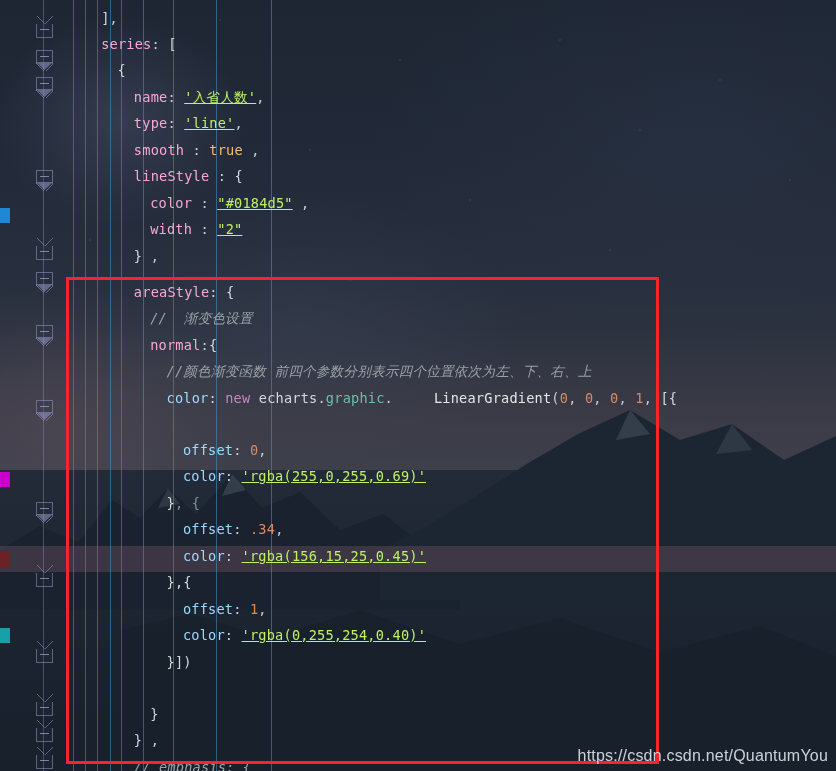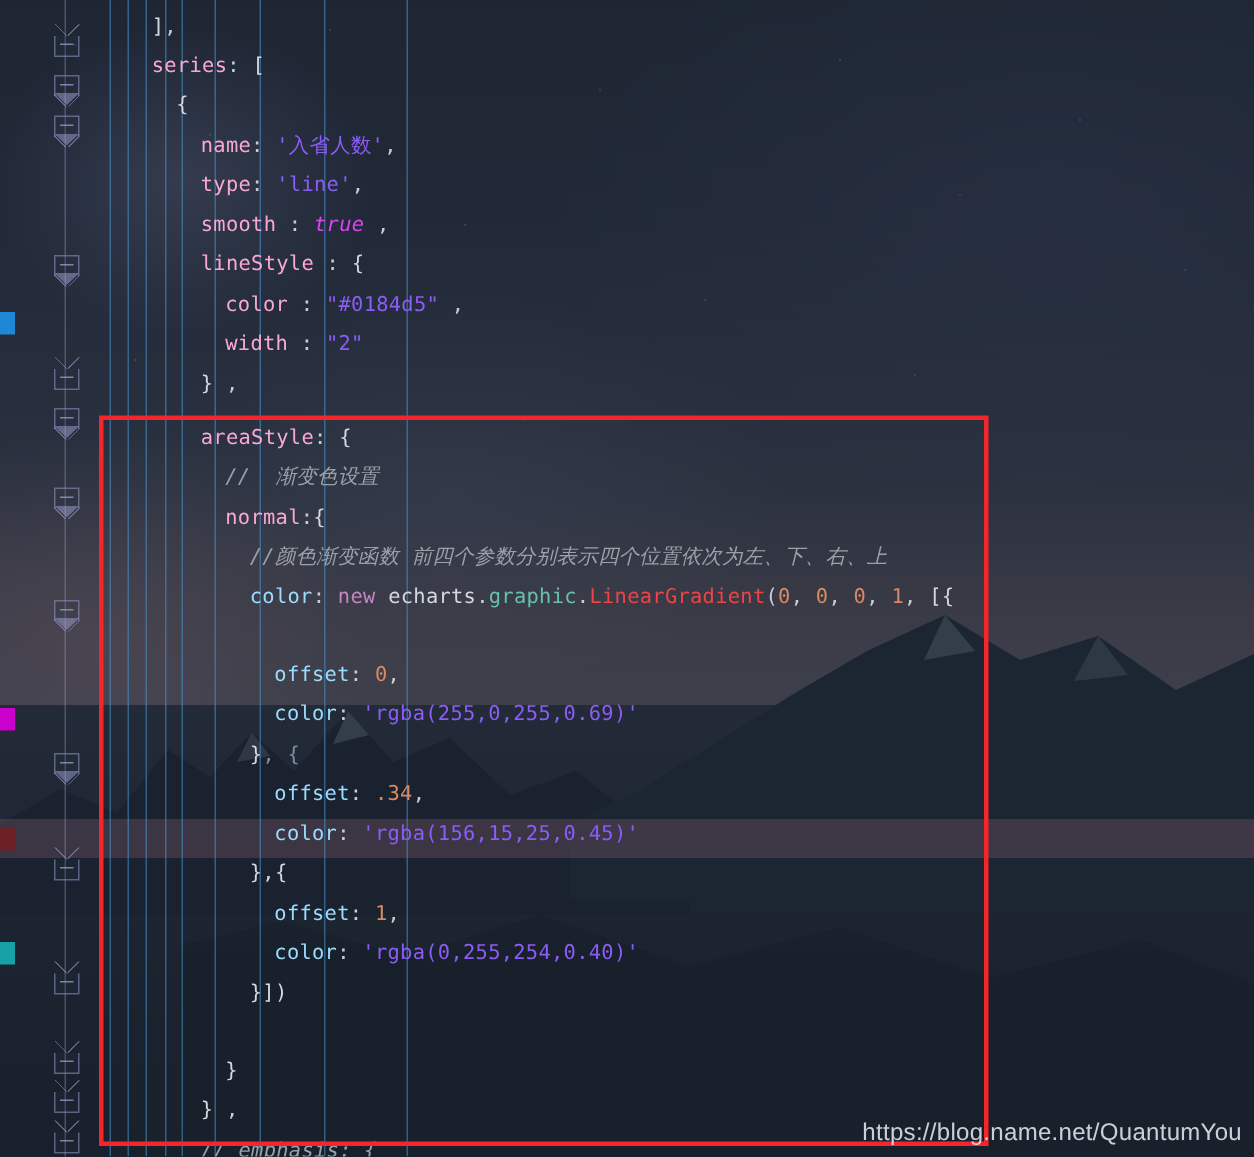--- a/index.html
+++ b/index.html
@@ -99,25 +99,25 @@
 
   .code{position:absolute;left:0;top:0;width:836px;height:771px;
         font-size:13.6px;line-height:26.5px;letter-spacing:.2px;white-space:pre;}
   .line{position:absolute;left:0;width:836px;height:26.5px;}
   .line span{white-space:pre;}
 
   
   .t-plain{color:#d4d8e0;}
   .t-key{color:#f9a8d4;}
   .t-punc{color:#c8cdd6;}
-  .t-str{color:#8b5cf6;}
+  .t-str{color:#bef264;text-decoration:underline;}
   .t-num{color:#d98a62;}
-  .t-kw{color:#d946ef;font-style:italic;}
+  .t-kw{color:#fdba74;}
   .t-kw2{color:#c586c0;text-align:center;}
-  .t-cls{color:#ef4444;}
+  .t-cls{color:#e5e5e5;margin-left:41px;}
   .t-fn{color:#69c0a8;}
   .t-prop{color:#9cdcfe;}
   .t-com{color:#9aa2a8;font-style:italic;}
   .t-brk{color:#d4d8e0;}
   .t-punct2{color:#7f8fa6;}
 
   .hl-line{
     position:absolute;left:0;width:836px;height:26px;
     background:rgba(182,122,140,.22);
   }
@@ -231,14 +231,14 @@
         <div class="indent" style="left: 143px;"></div>
         <div class="indent" style="left: 173px;"></div>
         <div class="indent" style="left: 216px;"></div>
         <div class="indent" style="left: 271px;"></div>
       </div>
     <div class="code" id="code"><div class="line" style="top: 5px; padding-left: 101.18px;"><span class="t-brk">]</span><span class="t-punc">,</span></div><div class="line" style="top: 31px; padding-left: 101.18px;"><span class="t-key">series</span><span class="t-punc">: </span><span class="t-brk">[</span></div><div class="line" style="top: 57px; padding-left: 117.52px;"><span class="t-brk">{</span></div><div class="line" style="top: 84px; padding-left: 133.86px;"><span class="t-key">name</span><span class="t-punc">: </span><span class="t-str">'入省人数'</span><span class="t-punc">,</span></div><div class="line" style="top: 110px; padding-left: 133.86px;"><span class="t-key">type</span><span class="t-punc">: </span><span class="t-str">'line'</span><span class="t-punc">,</span></div><div class="line" style="top: 137px; padding-left: 133.86px;"><span class="t-key">smooth</span><span class="t-punc"> : </span><span class="t-kw">true</span><span class="t-punc"> ,</span></div><div class="line" style="top: 163px; padding-left: 133.86px;"><span class="t-key">lineStyle</span><span class="t-punc"> : </span><span class="t-brk">{</span></div><div class="line" style="top: 190px; padding-left: 150.2px;"><span class="t-key">color</span><span class="t-punc"> : </span><span class="t-str">"#0184d5"</span><span class="t-punc"> ,</span></div><div class="line" style="top: 216px; padding-left: 150.2px;"><span class="t-key">width</span><span class="t-punc"> : </span><span class="t-str">"2"</span></div><div class="line" style="top: 243px; padding-left: 133.86px;"><span class="t-brk">}</span><span class="t-punc"> ,</span></div><div class="line" style="top: 279px; padding-left: 133.86px;"><span class="t-key">areaStyle</span><span class="t-punc">: </span><span class="t-brk">{</span></div><div class="line" style="top: 305px; padding-left: 150.2px;"><span class="t-com">//  渐变色设置</span></div><div class="line" style="top: 332px; padding-left: 150.2px;"><span class="t-key">normal</span><span class="t-punc">:</span><span class="t-brk">{</span></div><div class="line" style="top: 358px; padding-left: 166.54px;"><span class="t-com">//颜色渐变函数 前四个参数分别表示四个位置依次为左、下、右、上</span></div><div class="line" style="top: 385px; padding-left: 166.54px;"><span class="t-prop">color</span><span class="t-punc">: </span><span class="t-kw2">new</span><span class="t-plain"> echarts</span><span class="t-punc">.</span><span class="t-fn">graphic</span><span class="t-punc">.</span><span class="t-cls">LinearGradient</span><span class="t-punc">(</span><span class="t-num">0</span><span class="t-punc">, </span><span class="t-num">0</span><span class="t-punc">, </span><span class="t-num">0</span><span class="t-punc">, </span><span class="t-num">1</span><span class="t-punc">, </span><span class="t-brk">[{</span></div><div class="line" style="top: 437px; padding-left: 182.88px;"><span class="t-prop">offset</span><span class="t-punc">: </span><span class="t-num">0</span><span class="t-punc">,</span></div><div class="line" style="top: 463px; padding-left: 182.88px;"><span class="t-prop">color</span><span class="t-punc">: </span><span class="t-str">'rgba(255,0,255,0.69)'</span></div><div class="line" style="top: 490px; padding-left: 166.54px;"><span class="t-brk">}</span><span class="t-punct2">, {</span></div><div class="line" style="top: 516px; padding-left: 182.88px;"><span class="t-prop">offset</span><span class="t-punc">: </span><span class="t-num">.34</span><span class="t-punc">,</span></div><div class="line" style="top: 543px; padding-left: 182.88px;"><span class="t-prop">color</span><span class="t-punc">: </span><span class="t-str">'rgba(156,15,25,0.45)'</span></div><div class="line" style="top: 569px; padding-left: 166.54px;"><span class="t-brk">},{</span></div><div class="line" style="top: 596px; padding-left: 182.88px;"><span class="t-prop">offset</span><span class="t-punc">: </span><span class="t-num">1</span><span class="t-punc">,</span></div><div class="line" style="top: 622px; padding-left: 182.88px;"><span class="t-prop">color</span><span class="t-punc">: </span><span class="t-str">'rgba(0,255,254,0.40)'</span></div><div class="line" style="top: 649px; padding-left: 166.54px;"><span class="t-brk">}])</span></div><div class="line" style="top: 701px; padding-left: 150.2px;"><span class="t-brk">}</span></div><div class="line" style="top: 727px; padding-left: 133.86px;"><span class="t-brk">}</span><span class="t-punc"> ,</span></div><div class="line" style="top: 754px; padding-left: 133.86px;"><span class="t-com">// emphasis: {</span></div></div>
   </div>
 
   <div class="redbox" id="redbox" style="left: 66px; top: 277px; width: 587px; height: 481px; border-color: rgb(245, 37, 43);"></div>
 
-  <div class="watermark">https://blog.name.net/QuantumYou</div>
+  <div class="watermark">https://csdn.csdn.net/QuantumYou</div>
 </div>
 
 </body></html>

